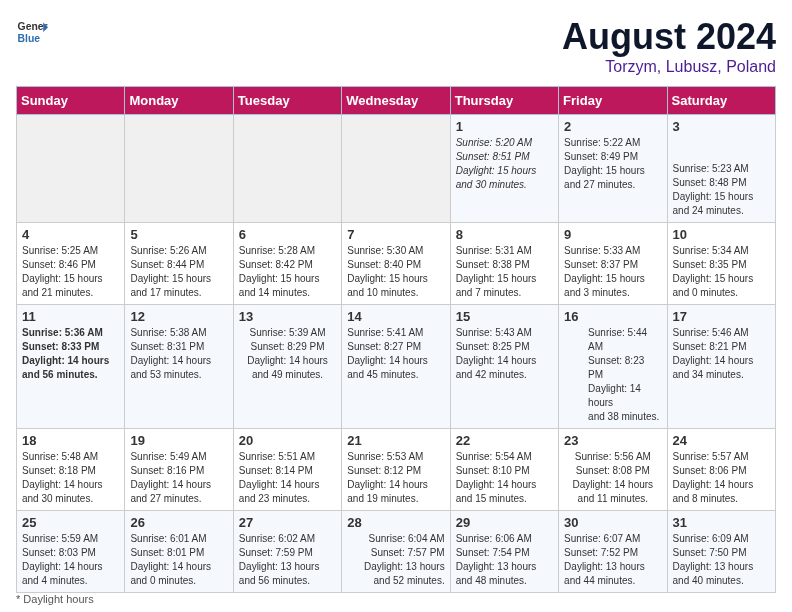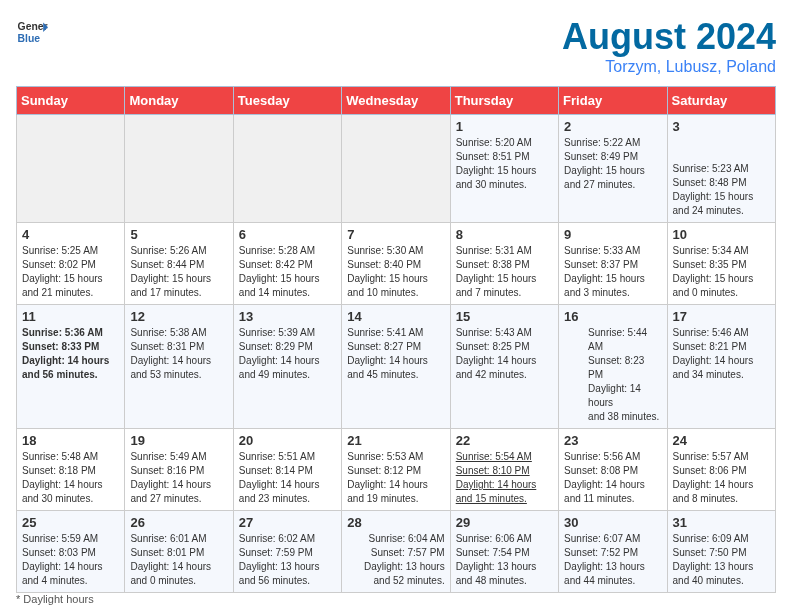--- a/index.html
+++ b/index.html
@@ -24,34 +24,34 @@
     .logo-icon {
       width: 32px;
       height: 32px;
     }
     .title-block {
       text-align: right;
     }
     .month-year {
       font-size: 36px;
       font-weight: bold;
-      color: #0369a1;
+      color: #0f172a;
       margin-left: 25px;
     }
     .location {
       font-size: 16px;
-      color: #3b82f6;
+      color: #4c1d95;
     }
     table {
       width: 100%;
       border-collapse: collapse;
       table-layout: fixed;
     }
     thead tr th {
-      background-color: #ef4444;
+      background-color: #be185d;
       color: #fff;
       font-size: 13px;
       font-weight: bold;
       padding: 6px 4px;
       text-align: left;
       border: 1px solid #aac0d8;
     }
     tbody tr td {
       border: 1px solid #ccc;
       vertical-align: top;
@@ -120,21 +120,21 @@
       </tr>
   </thead>
   <tbody id="calendar-body">
   <tr>
         <td class="empty-cell"></td>
         <td class="empty-cell"></td>
         <td class="empty-cell"></td>
         <td class="empty-cell"></td>
         <td>
           <span class="day-num">1</span>
-          <div class="day-info" style="white-space: pre-line;">Sunrise: 5:20 AM
+          <div class="day-info" style="white-space: pre-line; font-style: italic;">Sunrise: 5:20 AM
 Sunset: 8:51 PM
 Daylight: 15 hours
 and 30 minutes.</div>
         </td>
         <td>
           <span class="day-num">2</span>
           <div class="day-info" style="white-space: pre-line;">Sunrise: 5:22 AM
 Sunset: 8:49 PM
 Daylight: 15 hours
 and 27 minutes.</div>
@@ -144,21 +144,21 @@
           <div class="day-info" style="white-space: pre-line; margin-top: 28px;">Sunrise: 5:23 AM
 Sunset: 8:48 PM
 Daylight: 15 hours
 and 24 minutes.</div>
         </td>
       </tr>
       <tr>
         <td>
           <span class="day-num">4</span>
           <div class="day-info" style="white-space: pre-line;">Sunrise: 5:25 AM
-Sunset: 8:02 PM
+Sunset: 8:46 PM
 Daylight: 15 hours
 and 21 minutes.</div>
         </td>
         <td>
           <span class="day-num">5</span>
           <div class="day-info" style="white-space: pre-line;">Sunrise: 5:26 AM
 Sunset: 8:44 PM
 Daylight: 15 hours
 and 17 minutes.</div>
         </td>
@@ -208,21 +208,21 @@
         </td>
         <td>
           <span class="day-num">12</span>
           <div class="day-info" style="white-space: pre-line;">Sunrise: 5:38 AM
 Sunset: 8:31 PM
 Daylight: 14 hours
 and 53 minutes.</div>
         </td>
         <td>
           <span class="day-num">13</span>
-          <div class="day-info" style="white-space: pre-line;">Sunrise: 5:39 AM
+          <div class="day-info" style="white-space: pre-line; text-align: center;">Sunrise: 5:39 AM
 Sunset: 8:29 PM
 Daylight: 14 hours
 and 49 minutes.</div>
         </td>
         <td>
           <span class="day-num">14</span>
           <div class="day-info" style="white-space: pre-line;">Sunrise: 5:41 AM
 Sunset: 8:27 PM
 Daylight: 14 hours
 and 45 minutes.</div>
@@ -273,28 +273,28 @@
         </td>
         <td>
           <span class="day-num">21</span>
           <div class="day-info" style="white-space: pre-line;">Sunrise: 5:53 AM
 Sunset: 8:12 PM
 Daylight: 14 hours
 and 19 minutes.</div>
         </td>
         <td>
           <span class="day-num">22</span>
-          <div class="day-info" style="white-space: pre-line; text-decoration: underline;">Sunrise: 5:54 AM
+          <div class="day-info" style="white-space: pre-line;">Sunrise: 5:54 AM
 Sunset: 8:10 PM
 Daylight: 14 hours
 and 15 minutes.</div>
         </td>
         <td>
           <span class="day-num">23</span>
-          <div class="day-info" style="white-space: pre-line;">Sunrise: 5:56 AM
+          <div class="day-info" style="white-space: pre-line; text-align: center;">Sunrise: 5:56 AM
 Sunset: 8:08 PM
 Daylight: 14 hours
 and 11 minutes.</div>
         </td>
         <td>
           <span class="day-num">24</span>
           <div class="day-info" style="white-space: pre-line;">Sunrise: 5:57 AM
 Sunset: 8:06 PM
 Daylight: 14 hours
 and 8 minutes.</div>

